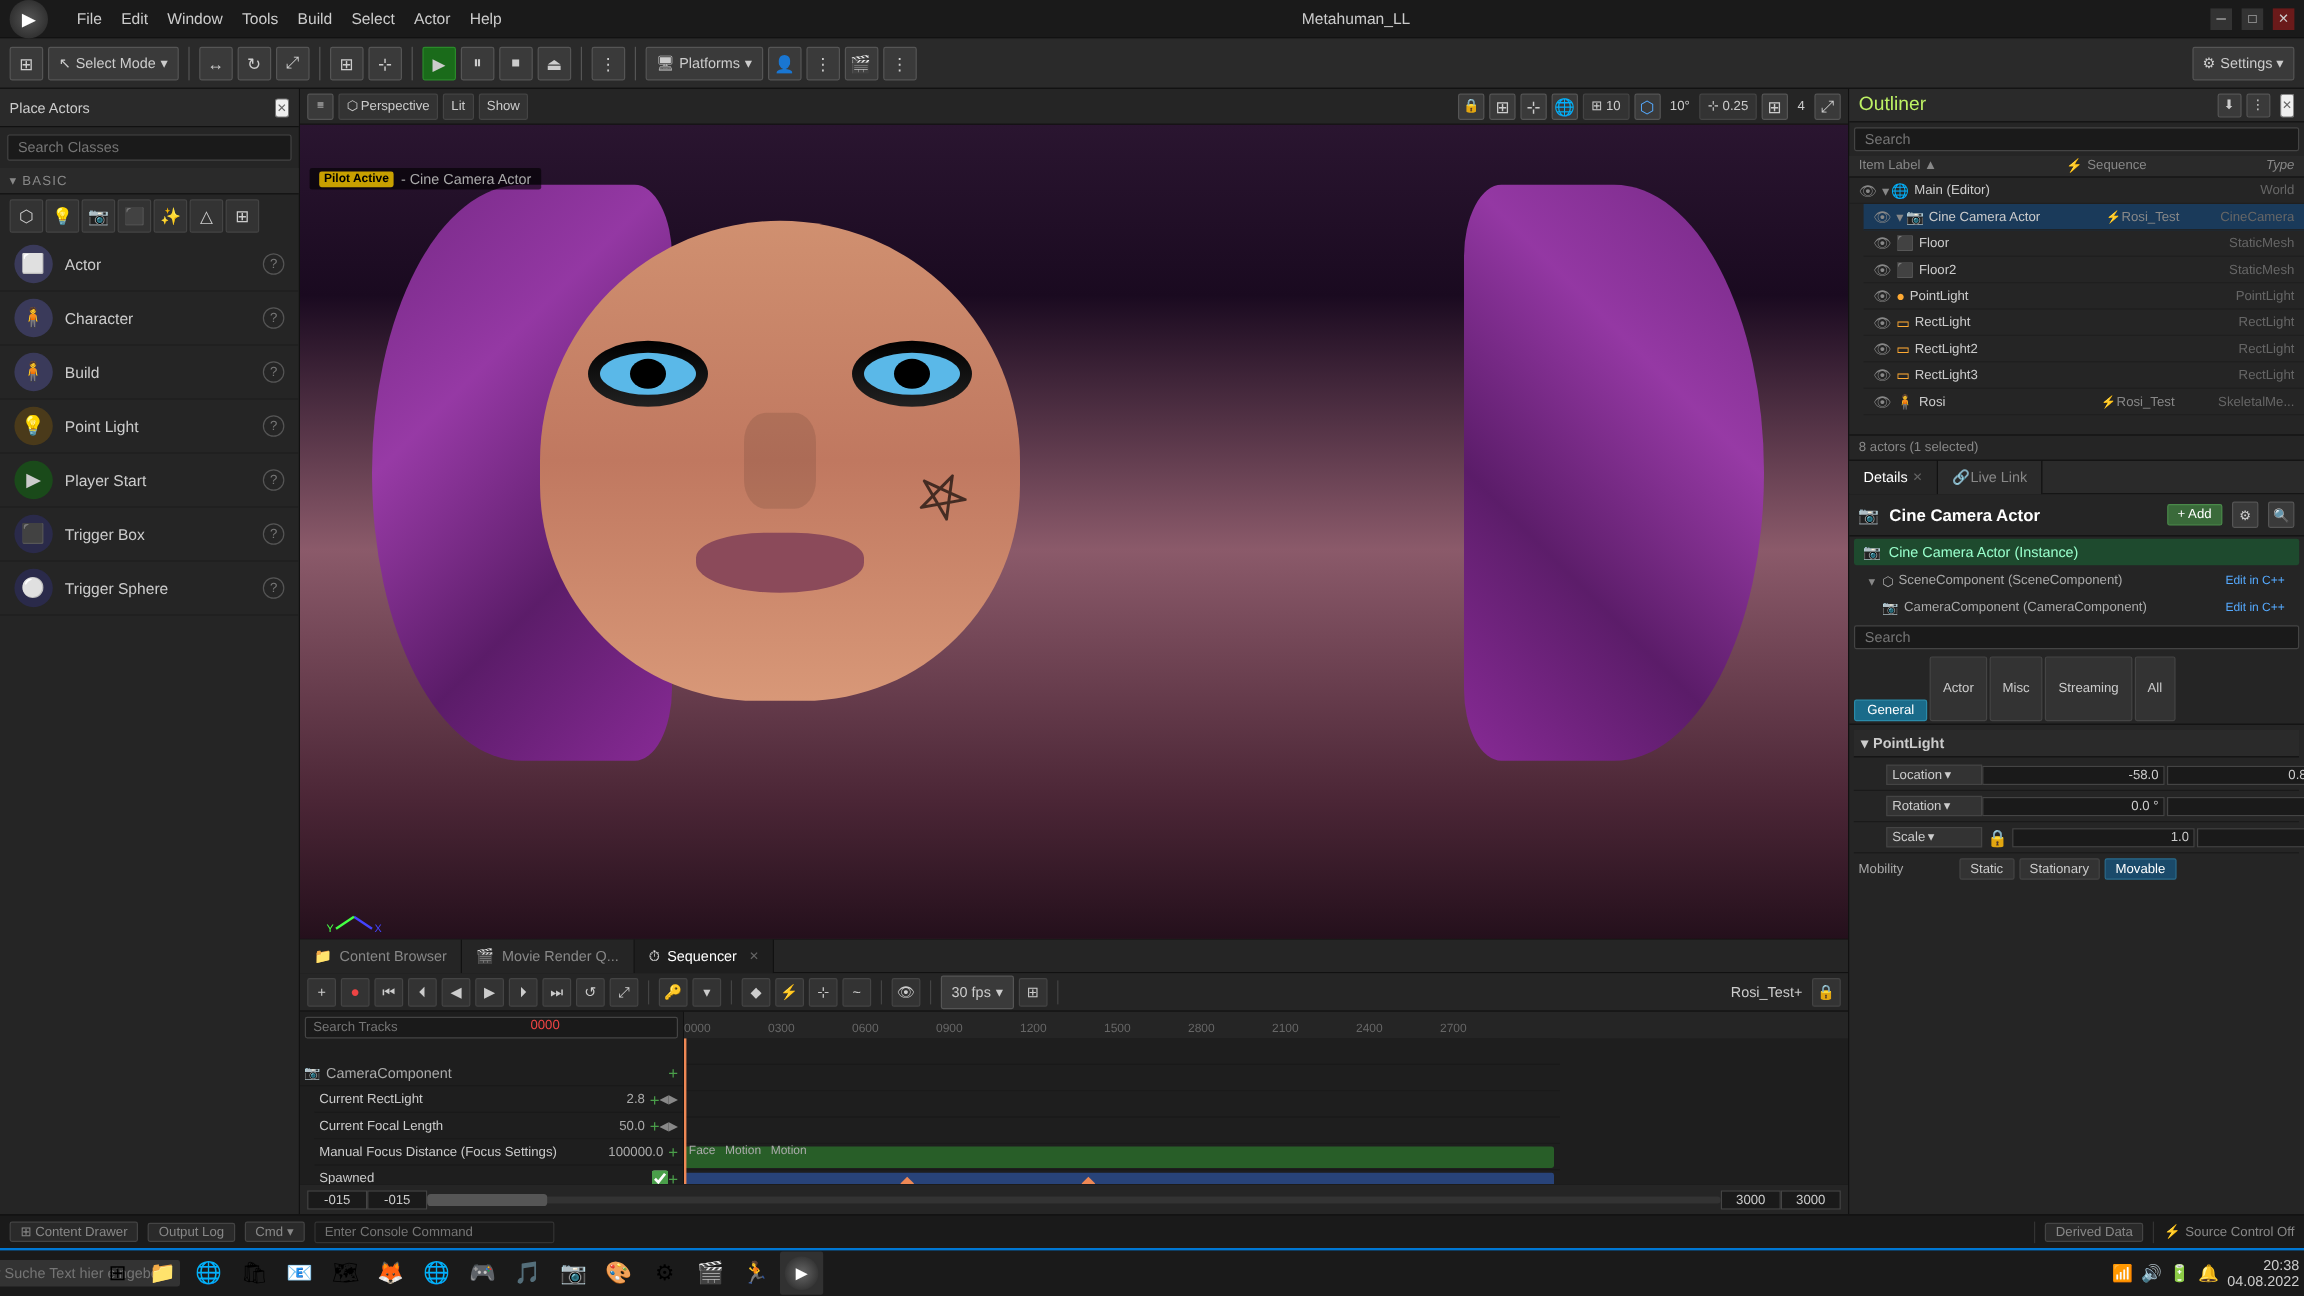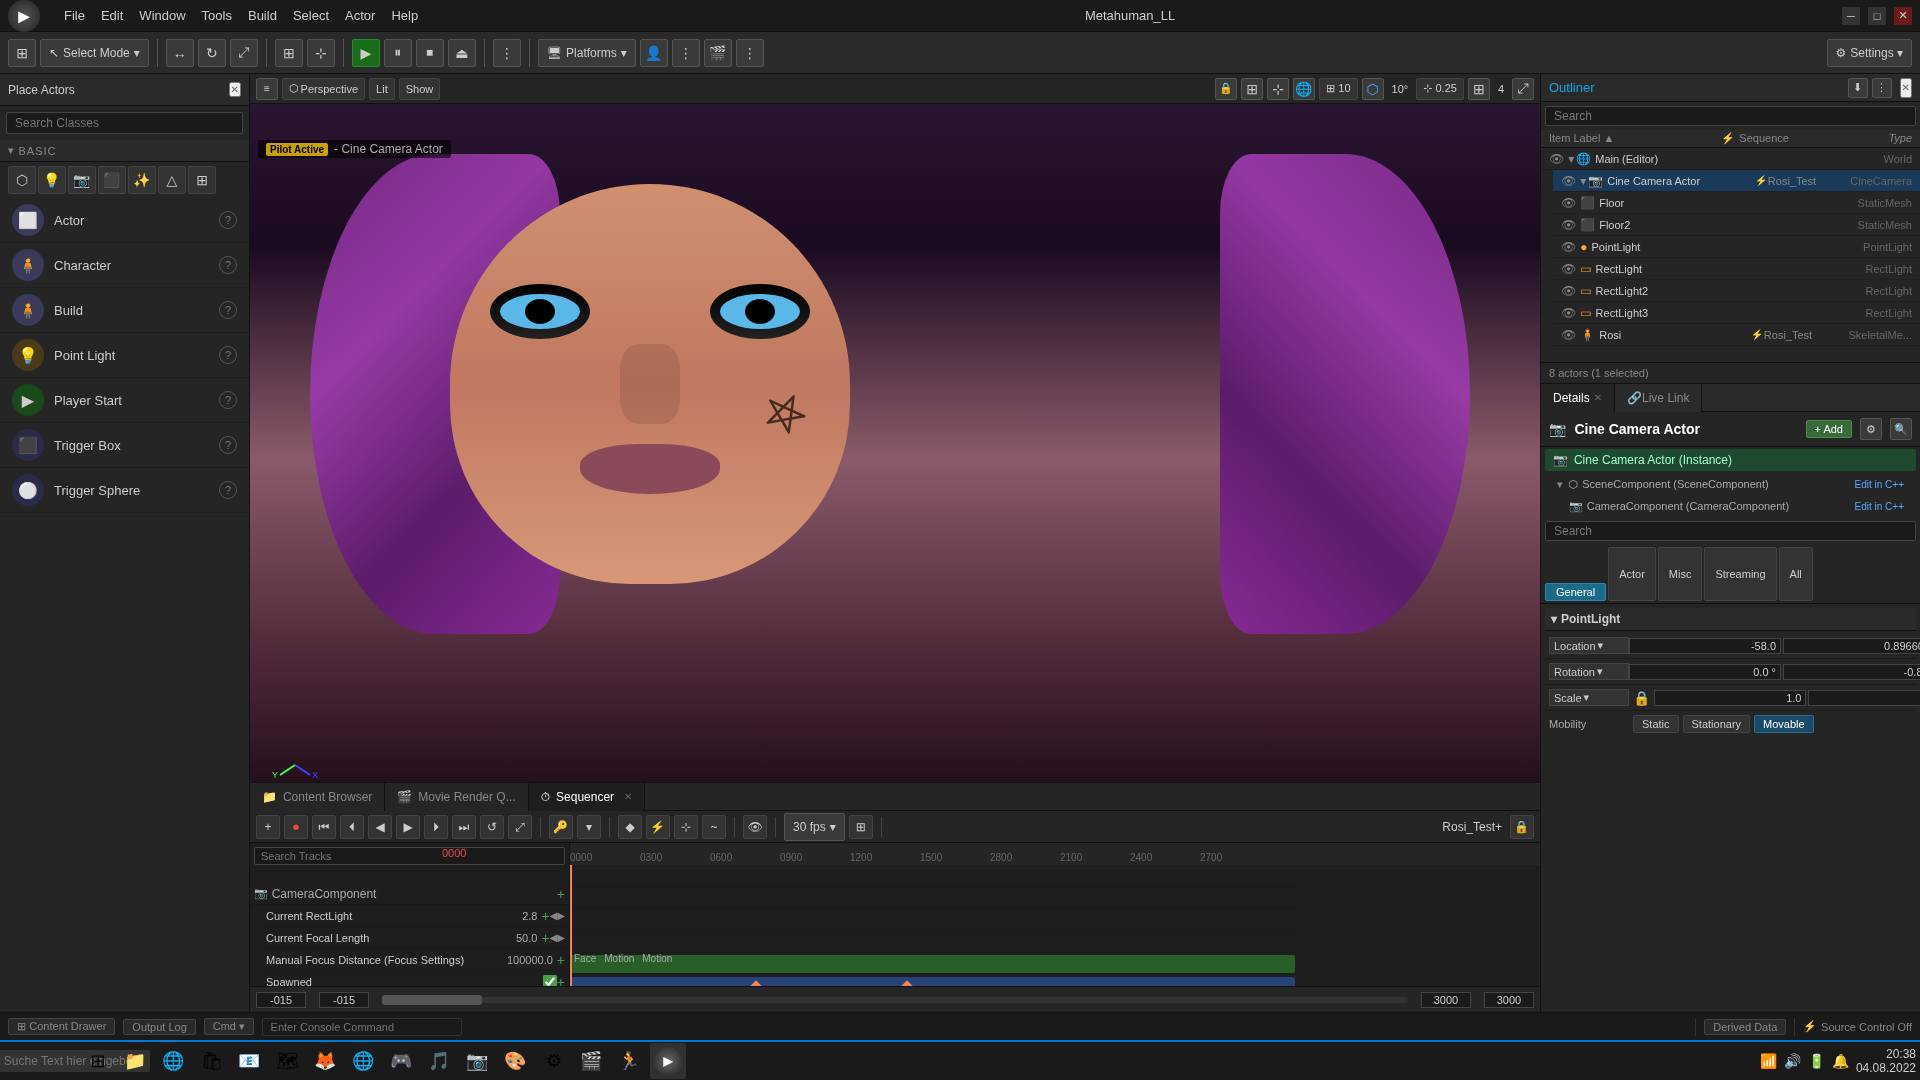--- a/index.html
+++ b/index.html
@@ -389,21 +389,21 @@
       transform: rotate(45deg);
       cursor: pointer;
     }
     #seq-footer {
       height: 26px;
       background: #252525;
       border-top: 1px solid #111;
       display: flex;
       align-items: center;
       padding: 4px 6px;
-      gap: 13px;
+      gap: 0;
       font-size: 11px;
       color: #888;
       justify-content: center;
     }
     .seq-footer-input {
       width: 50px;
       background: #1a1a1a;
       border: 1px solid #444;
       color: #ccc;
       padding: 1px 4px;
@@ -444,21 +444,21 @@
     }
     #outliner-header {
       height: 28px;
       background: #2a2a2a;
       display: flex;
       align-items: center;
       justify-content: space-between;
       padding: 0 8px;
       border-bottom: 1px solid #111;
     }
-    #outliner-header span { font-size: 13px; color: #0ea5e9; }
+    #outliner-header span { font-size: 16px; color: #bef264; }
     #outliner-search {
       margin: 4px;
       background: #1a1a1a;
       border: 1px solid #444;
       padding: 2px 8px;
       color: #ccc;
       font-size: 12px;
       border-radius: 2px;
       width: calc(100% - 8px);
     }
@@ -618,20 +618,21 @@
       border-bottom: 1px solid #1a1a1a;
       height: 26px;
     }
     .transform-label {
       display: flex;
       align-items: flex-start;
       width: 90px;
       gap: 4px;
       font-size: 11px;
       color: #aaa;
+      margin-left: 23px;
     }
     .transform-dropdown {
       background: #333;
       border: 1px solid #444;
       color: #ccc;
       padding: 1px 4px;
       font-size: 11px;
       cursor: pointer;
       display: flex; align-items: center; gap: 2px;
       width: 80px;

